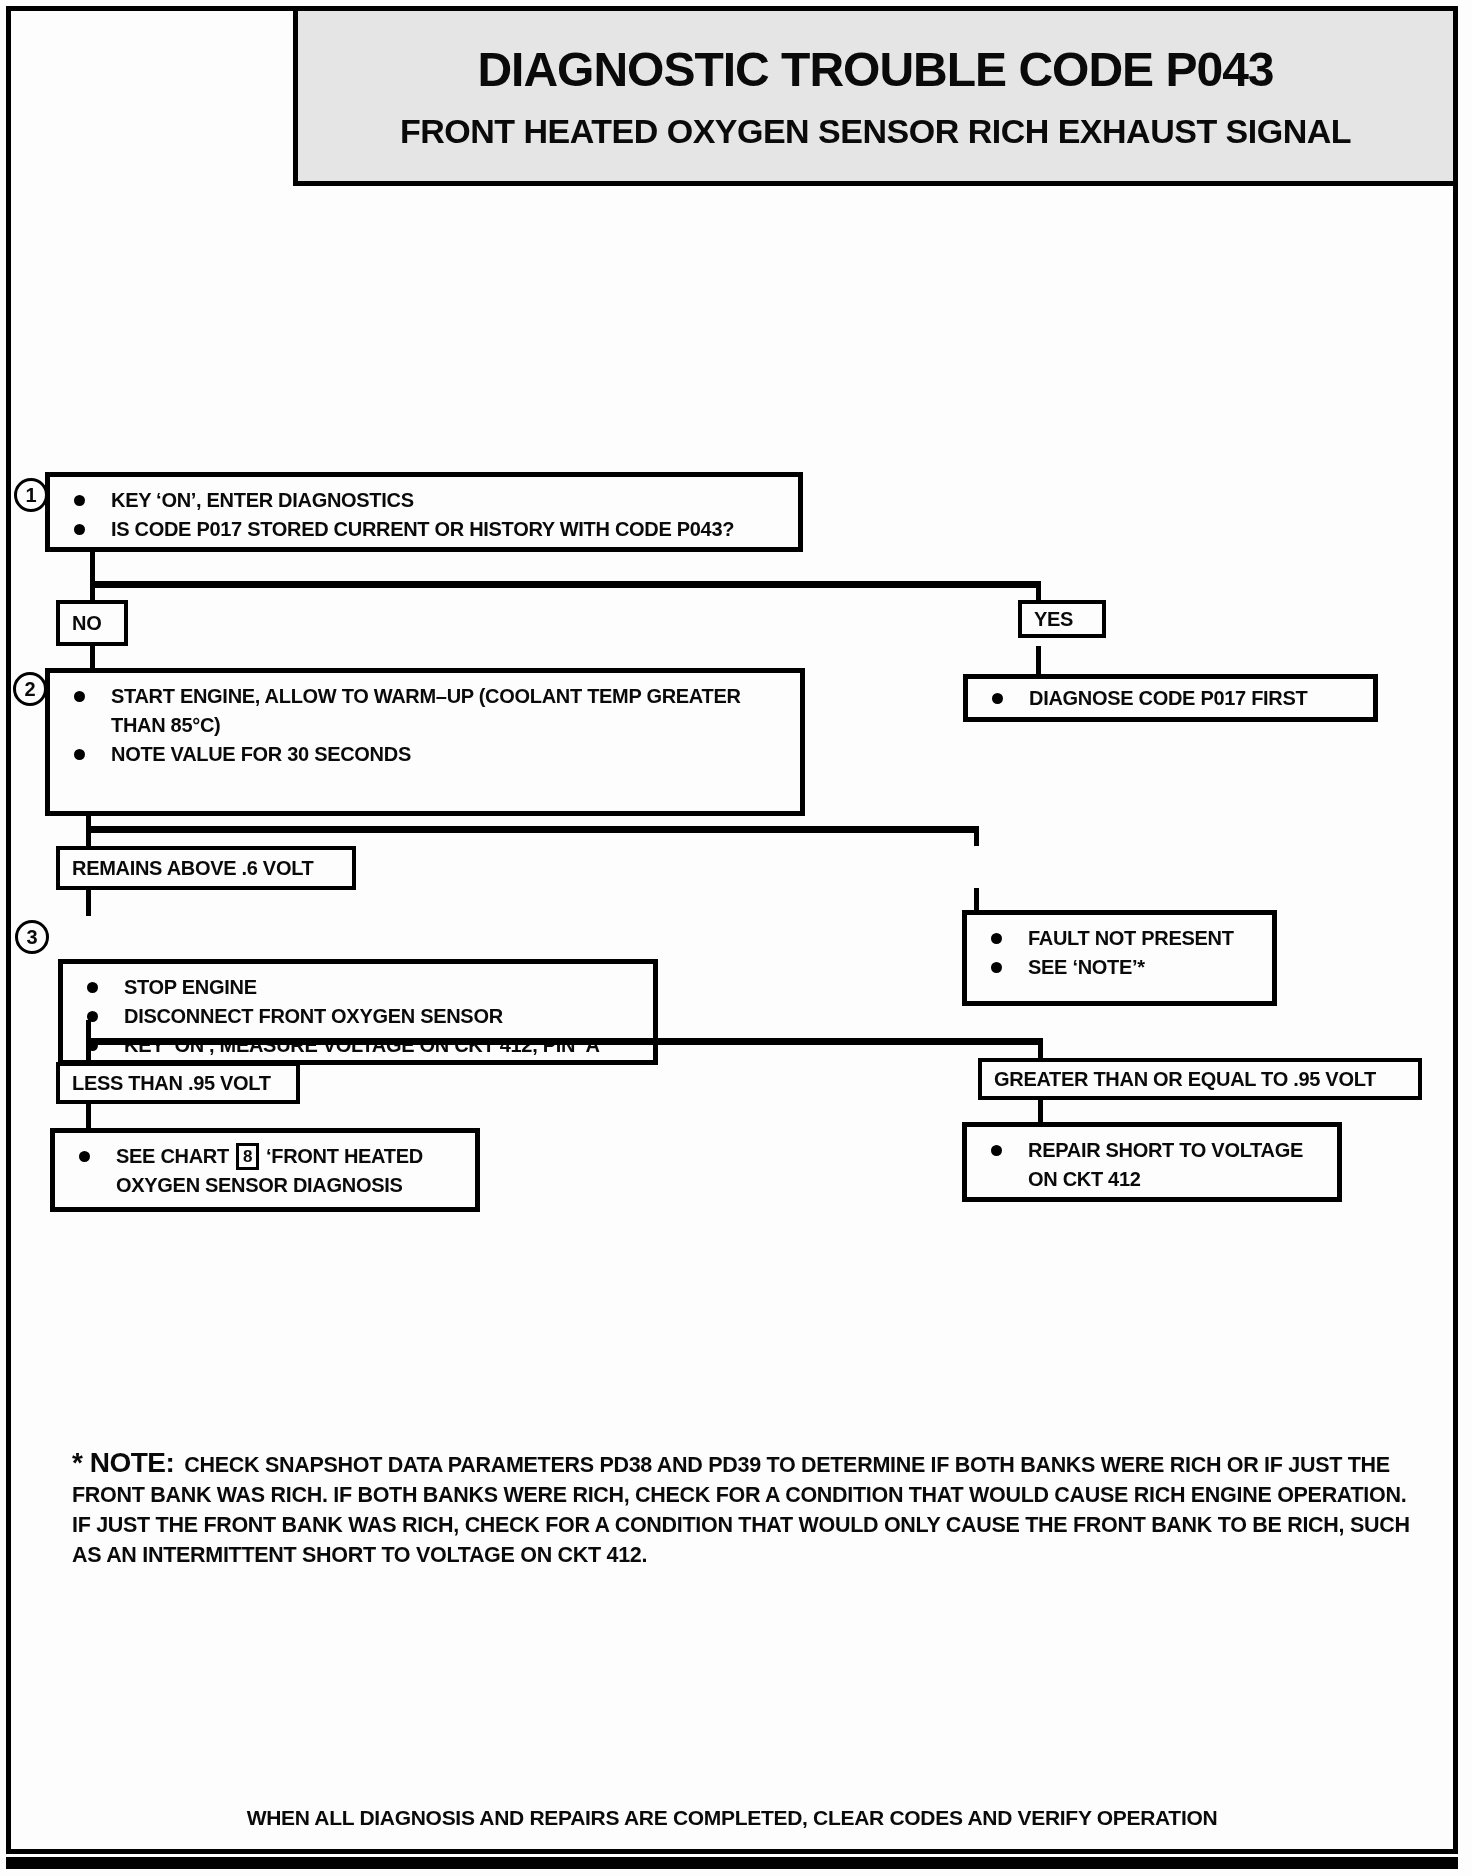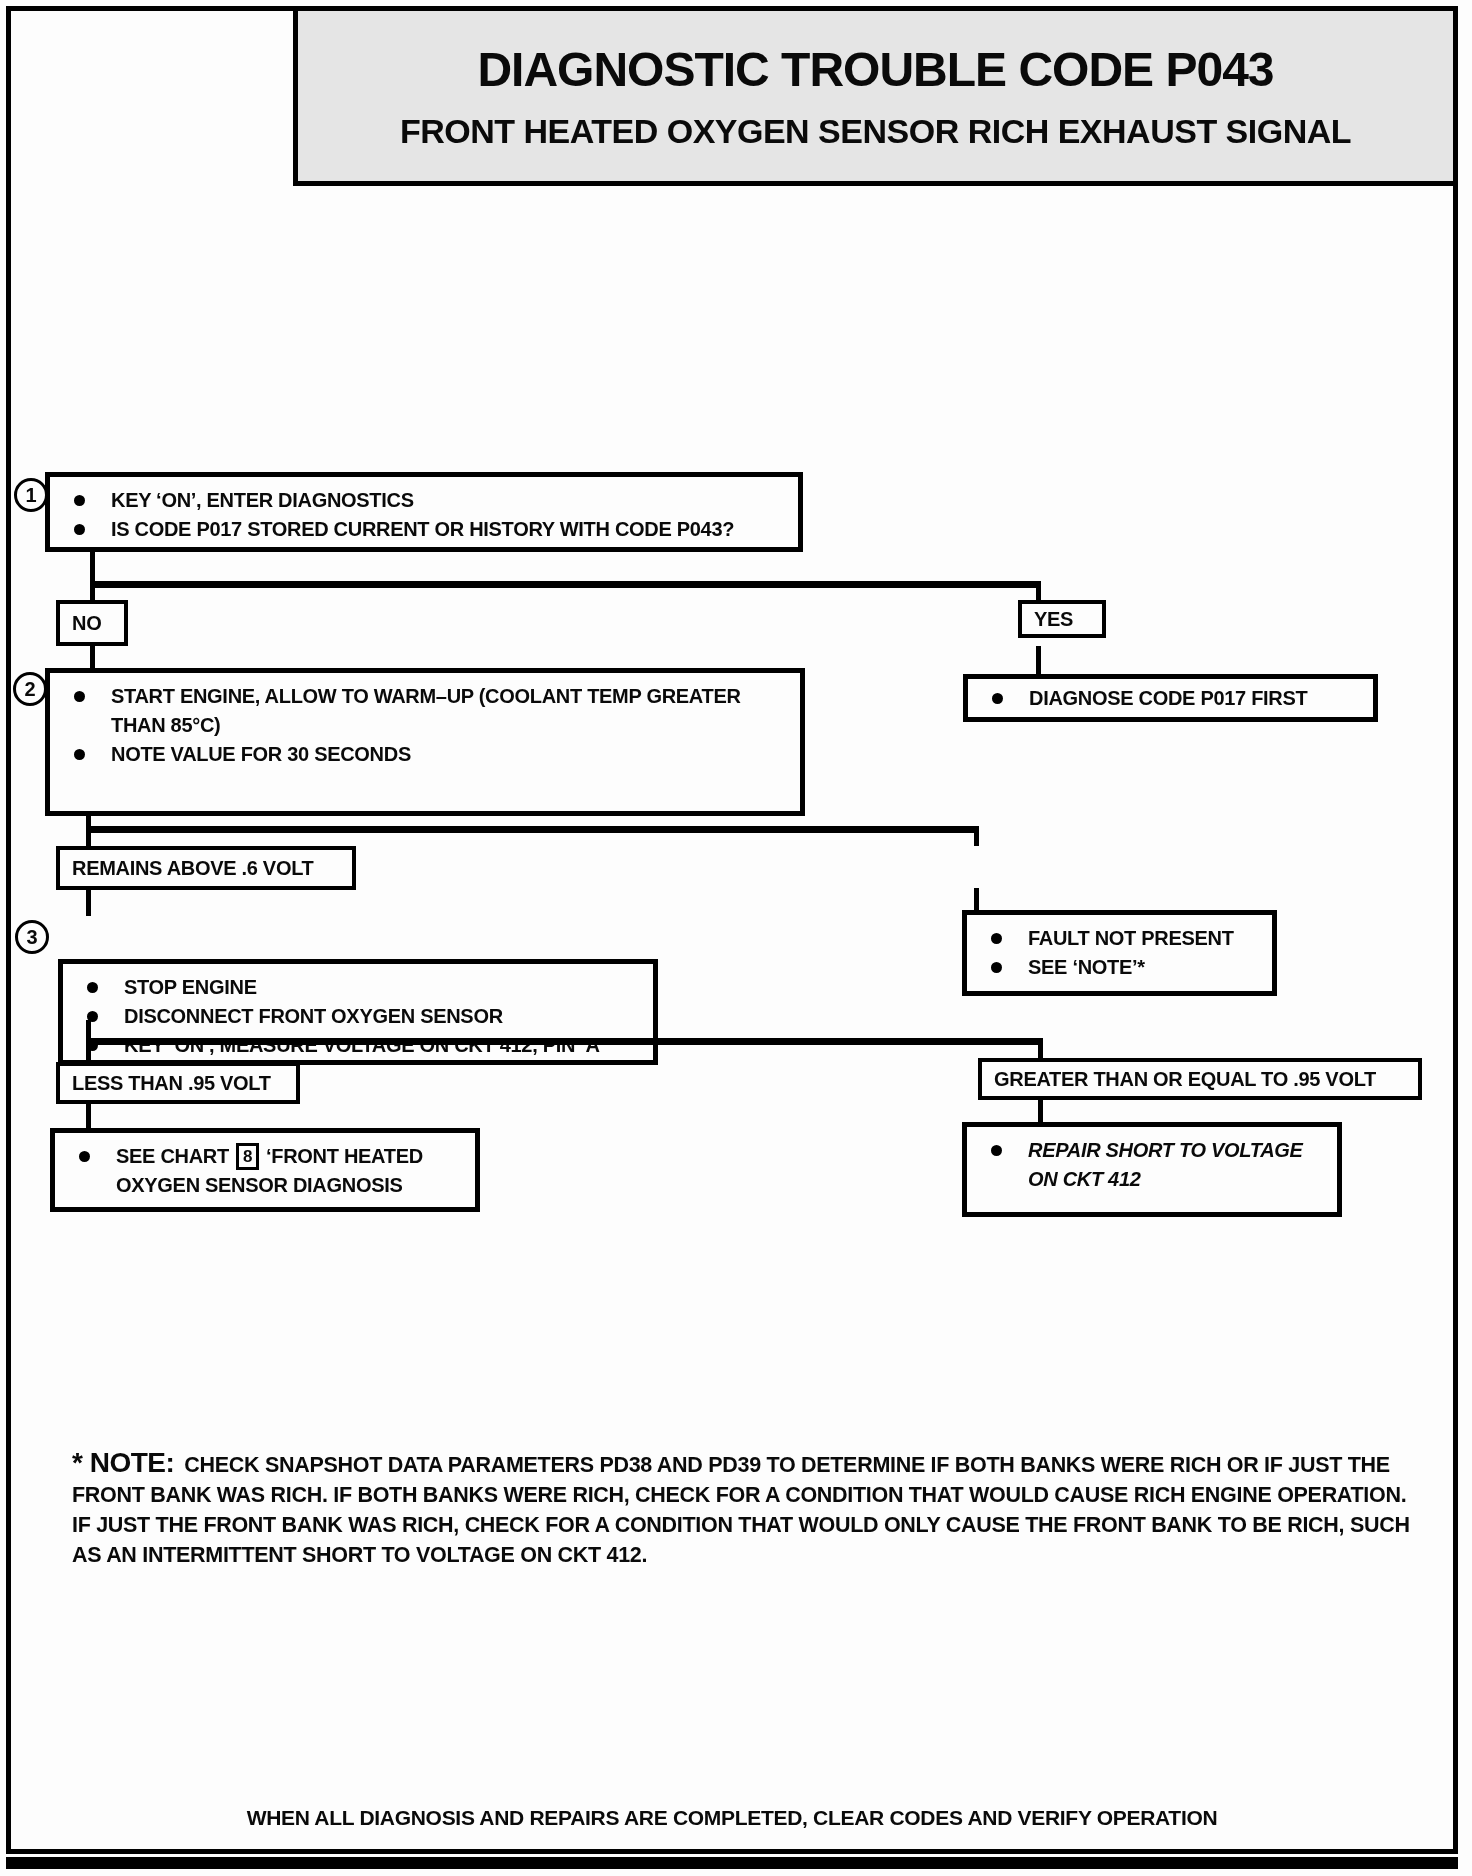--- a/index.html
+++ b/index.html
@@ -150,21 +150,21 @@
         <span class="bullet"></span>
         <span class="txt">DISCONNECT FRONT OXYGEN SENSOR</span>
       </div>
       <div class="row">
         <span class="bullet"></span>
         <span class="txt">KEY ‘ON’, MEASURE VOLTAGE ON CKT 412, PIN ‘A’</span>
       </div>
     </div>
   </div>
 
-  <div class="node" style="left:962px; top:910px; width:315px; height:86px;">
+  <div class="node" style="left:962px; top:910px; width:315px; height:96px;">
     <div class="rows">
       <div class="row">
         <span class="bullet"></span>
         <span class="txt">FAULT NOT PRESENT</span>
       </div>
       <div class="row">
         <span class="bullet"></span>
         <span class="txt">SEE ‘NOTE’*</span>
       </div>
     </div>
@@ -187,21 +187,21 @@
 
   <div class="node" style="left:50px; top:1128px; width:430px; height:84px;">
     <div class="rows">
       <div class="row">
         <span class="bullet"></span>
         <span class="txt" style="max-width:340px;"><span>SEE CHART</span><span class="chart-ref">8</span><span>‘FRONT HEATED OXYGEN SENSOR DIAGNOSIS</span></span>
       </div>
     </div>
   </div>
 
-  <div class="node" style="left:962px; top:1122px; width:380px; height:95px;font-style:italic;">
+  <div class="node" style="left:962px; top:1122px; width:380px; height:80px;">
     <div class="rows">
       <div class="row">
         <span class="bullet"></span>
         <span class="txt" style="max-width:280px;">REPAIR SHORT TO VOLTAGE ON CKT 412</span>
       </div>
     </div>
   </div>
 
   <div class="note">
     <span class="note-label">* NOTE:</span><span>CHECK SNAPSHOT DATA PARAMETERS PD38 AND PD39 TO DETERMINE IF BOTH BANKS WERE RICH OR IF JUST THE FRONT BANK WAS RICH. IF BOTH BANKS WERE RICH, CHECK FOR A CONDITION THAT WOULD CAUSE RICH ENGINE OPERATION. IF JUST THE FRONT BANK WAS RICH, CHECK FOR A CONDITION THAT WOULD ONLY CAUSE THE FRONT BANK TO BE RICH, SUCH AS AN INTERMITTENT SHORT TO VOLTAGE ON CKT 412.</span>

